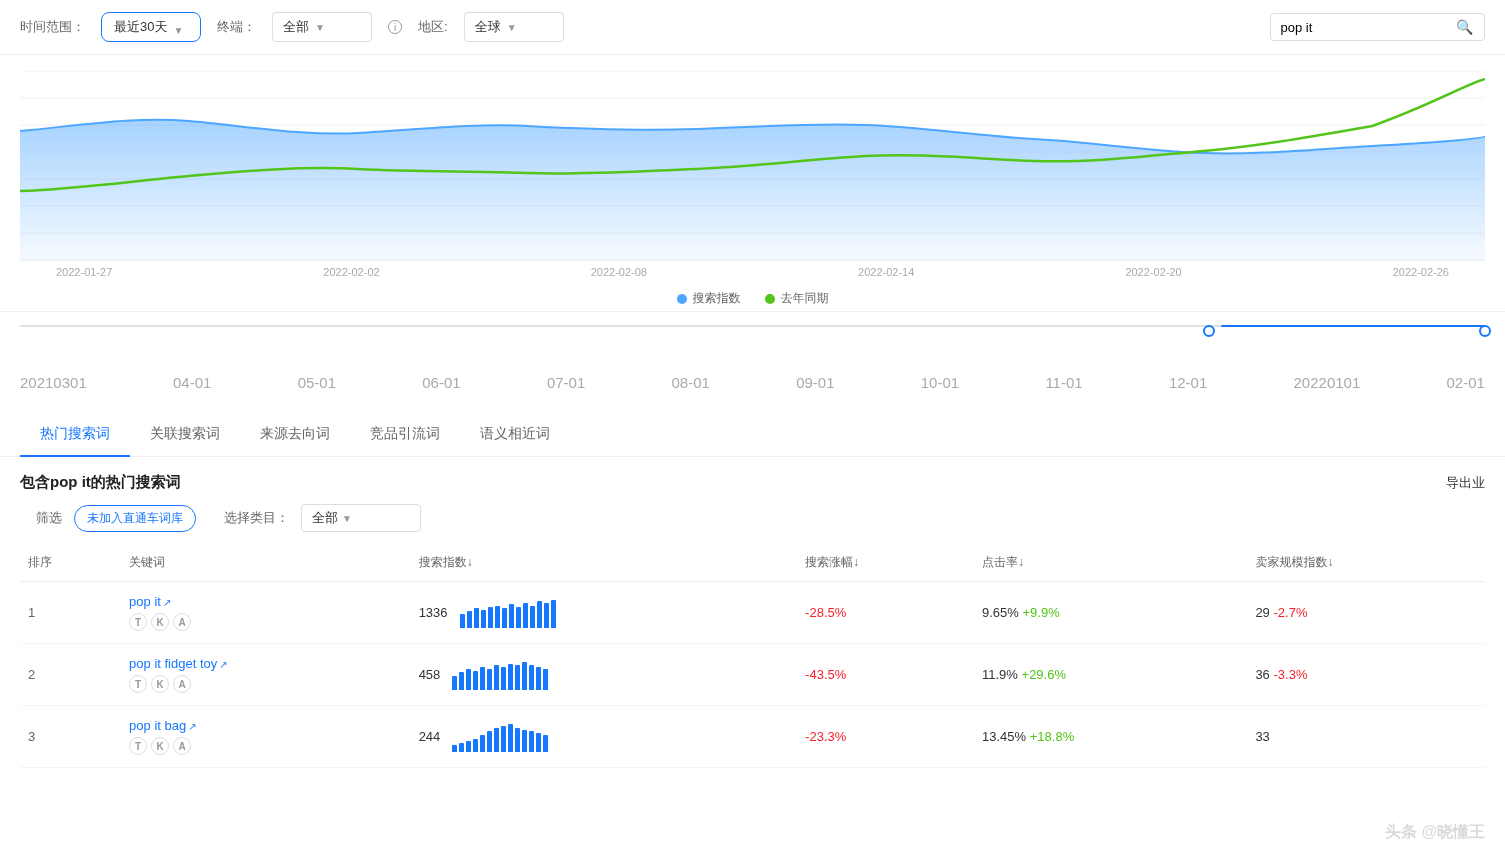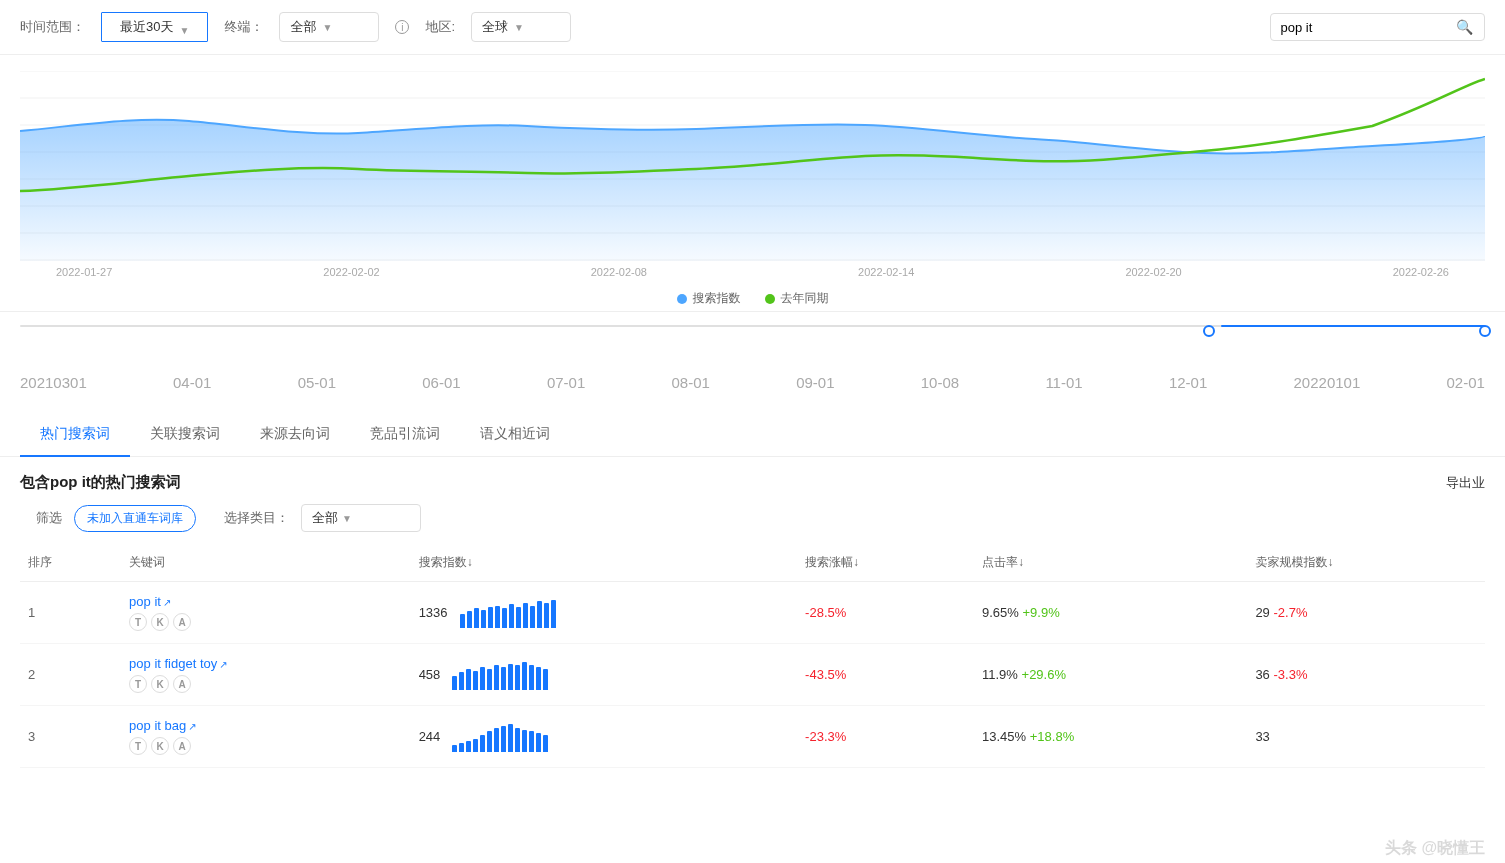--- a/index.html
+++ b/index.html
@@ -6,22 +6,22 @@
     body { font-family: -apple-system, BlinkMacSystemFont, 'Segoe UI', sans-serif; font-size: 13px; color: #333; background: #fff; }
     
     
     .filter-bar {
       display: flex; align-items: center; gap: 16px;
       padding: 12px 20px; border-bottom: 1px solid #eee; background: #fff;
     }
     .filter-label { color: #666; font-size: 13px; }
     .filter-select {
       display: flex; align-items: flex-end; gap: 6px;
-      border: 1.5px solid #1677ff; border-radius: 1px;
-      padding: 5px 18px; cursor: pointer; min-width: 100px;
+      border: 1.5px solid #1677ff; border-radius: 8px;
+      padding: 5px 12px; cursor: pointer; min-width: 100px;
       font-size: 13px; color: #333; background: #fff;
     }
     .filter-select-normal {
       display: flex; align-items: center; gap: 6px;
       border: 1px solid #ddd; border-radius: 4px;
       padding: 5px 10px; cursor: pointer; min-width: 100px;
       font-size: 13px; color: #333; background: #fff;
     }
     .chevron-icon { font-size: 10px; color: #999; }
     .info-icon { width: 14px; height: 14px; border-radius: 50%; border: 1px solid #999; 
@@ -134,21 +134,21 @@
     .mini-bars { display: flex; align-items: flex-end; gap: 2px; height: 30px; margin-left: 8px; }
     .mini-bar { width: 5px; background: #1677ff; border-radius: 1px 1px 0 0; }
     .index-cell { display: flex; align-items: center; gap: 4px; }
     .pct-negative { color: #f5222d; font-size: 13px; }
     .pct-positive { color: #52c41a; font-size: 13px; }
     .click-rate { color: #333; }
     .seller-val { color: #333; }
 
     
     .watermark {
-      position: fixed; bottom: 4px; right: 20px;
+      position: fixed; bottom: 20px; right: 20px;
       font-size: 16px; font-weight: bold; color: rgba(0,0,0,0.15);
       pointer-events: none; z-index: 999;
     }
   </style>
 </head>
 <body>
 
 <div class="filter-bar">
   <span class="filter-label">时间范围：</span>
   <div class="filter-select">
@@ -235,21 +235,21 @@
     </div>
   </div>
   <div class="timeline-x-labels">
     <span>20210301</span>
     <span>04-01</span>
     <span>05-01</span>
     <span>06-01</span>
     <span>07-01</span>
     <span>08-01</span>
     <span>09-01</span>
-    <span>10-08</span>
+    <span>10-01</span>
     <span>11-01</span>
     <span>12-01</span>
     <span>20220101</span>
     <span>02-01</span>
   </div>
 </div>
 
 <div class="tabs-area">
   <div class="tab-item active">热门搜索词</div>
   <div class="tab-item">关联搜索词</div>

